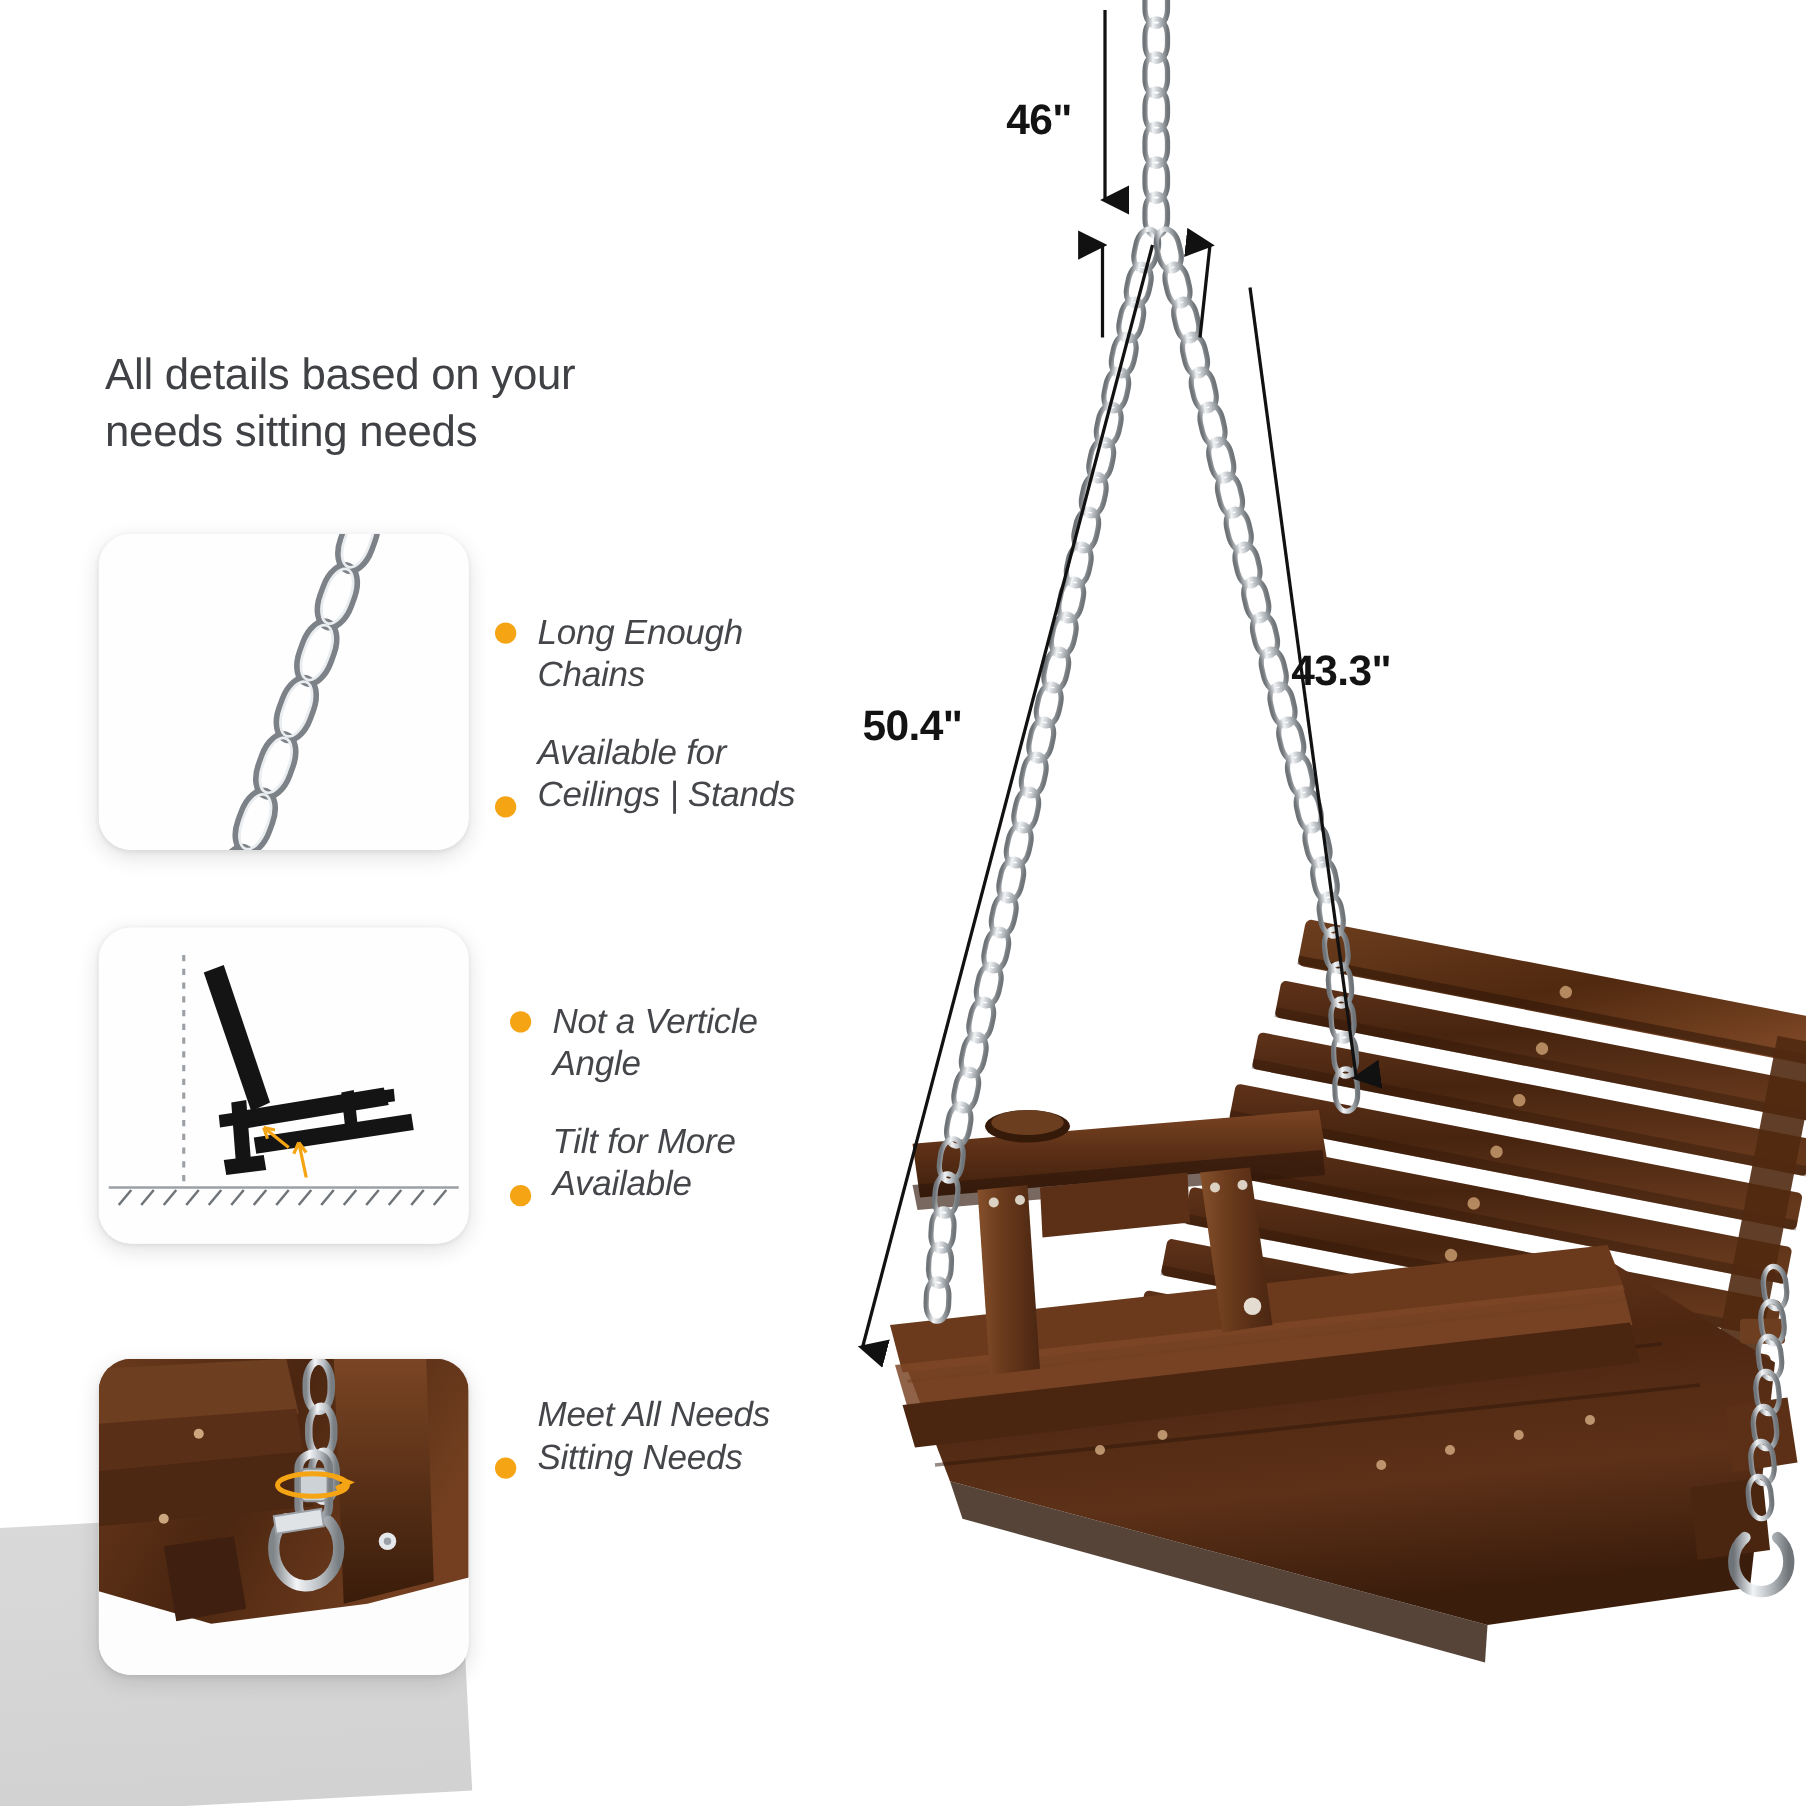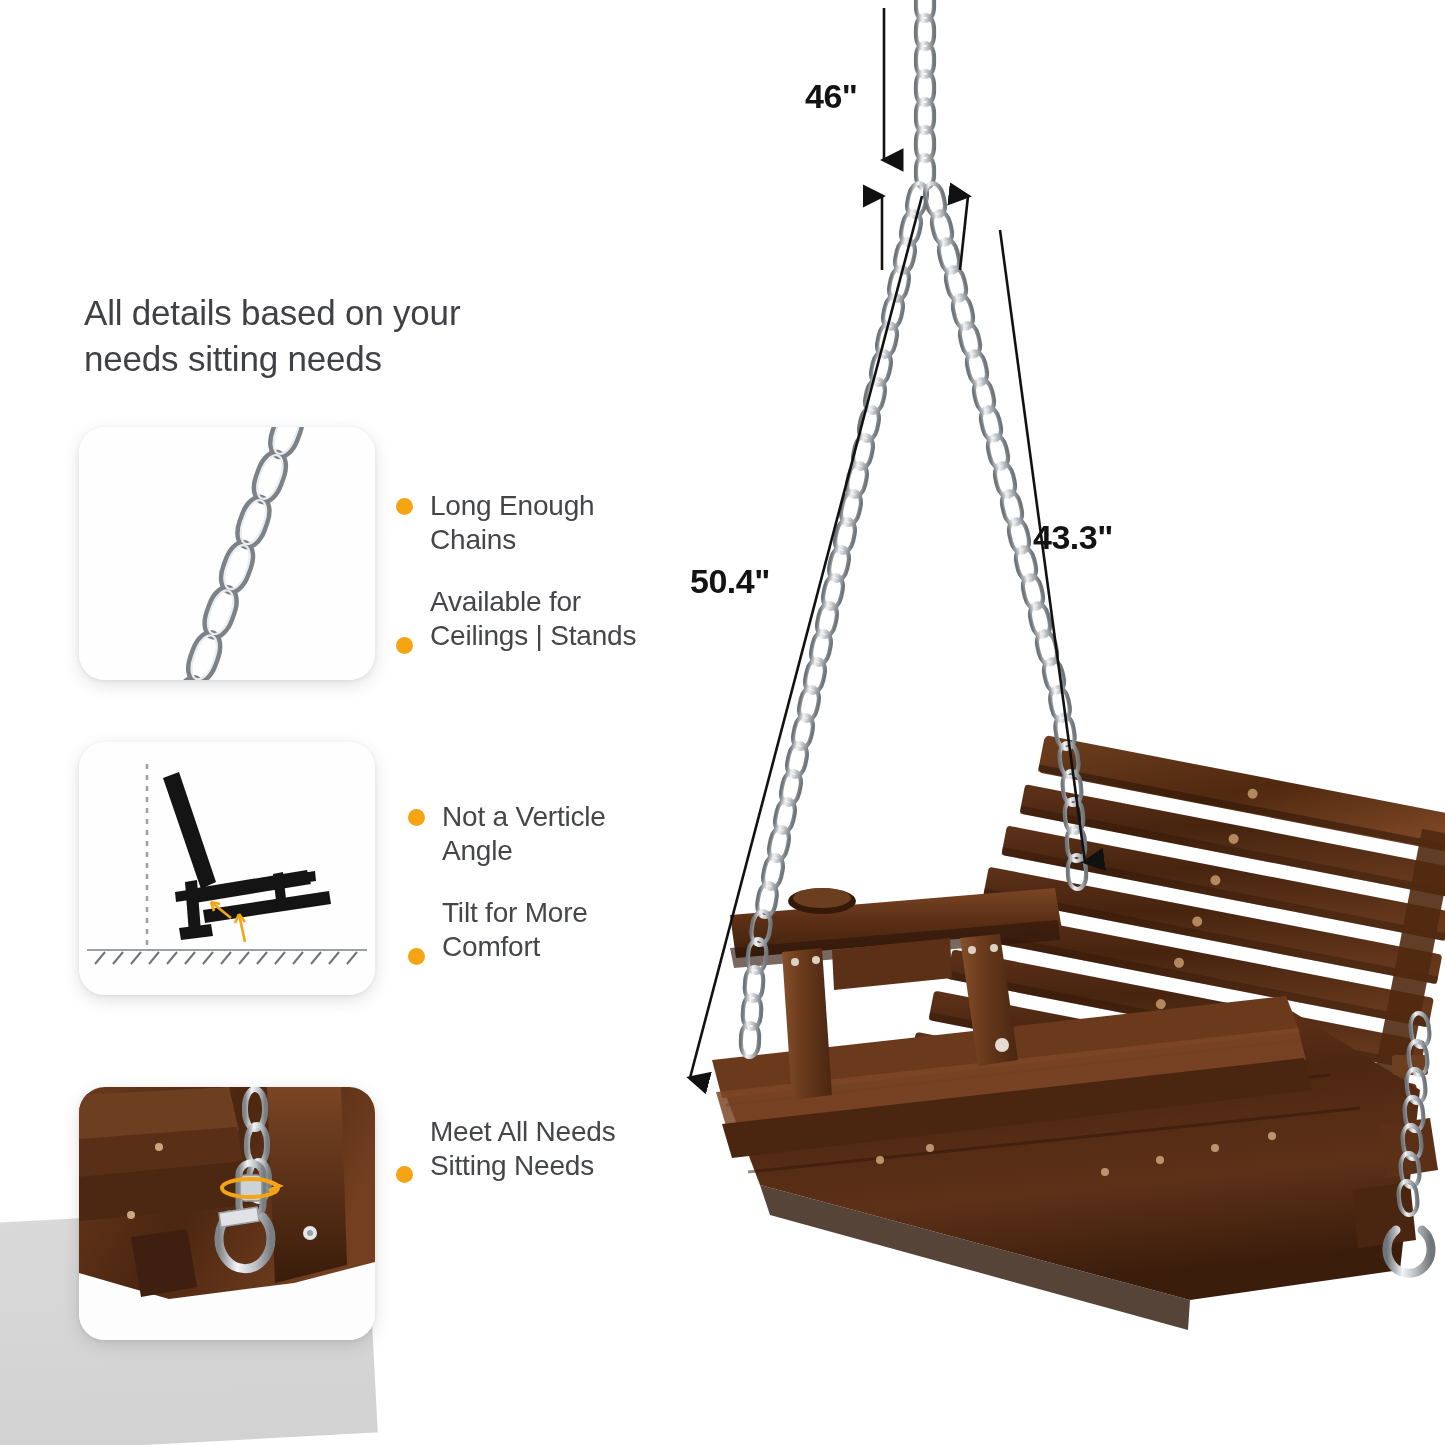--- a/index.html
+++ b/index.html
@@ -25,38 +25,38 @@
   }
 
   
   .headline{
     position:absolute;left:82px;top:108px;width:640px;
     font-size:53px;line-height:1.12;font-weight:700;color:#17181a;
     letter-spacing:-0.5px;z-index:6;
   }
   .headline .l2{display:block;}
   .subhead{
-    position:absolute;left:84px;top:255px;width:560px;
+    position:absolute;left:84px;top:242px;width:560px;
     font-size:35px;line-height:1.32;font-weight:400;color:#3f4145;
     letter-spacing:-0.2px;z-index:6;
   }
 
   
   .card{
     position:absolute;width:296px;height:253px;background:#fff;
     border-radius:26px;overflow:hidden;
     box-shadow:0 5px 18px rgba(0,0,0,0.12), 0 1px 4px rgba(0,0,0,0.07);
     z-index:5;
   }
   #card-1{left:79px;top:427px;}
   #card-2{left:79px;top:742px;}
   #card-3{left:79px;top:1087px;}
 
   
-  .bul-group{position:absolute;z-index:6;width:270px;}
+  .bul-group{position:absolute;z-index:6;width:270px;font-style:italic;}
   #bul-1{left:396px;top:489px;}
   #bul-2{left:408px;top:800px;}
   #bul-3{left:396px;top:1115px;}
   .bullet{display:flex;align-items:flex-start;margin-bottom:28px;}
   .bullet:last-child{margin-bottom:0;align-items:flex-end;}
   .dot{
     width:17px;height:17px;border-radius:50%;
     background:#F5A413;flex:0 0 17px;margin-top:9px;margin-right:17px;
   }
   .btxt{font-size:28px;line-height:1.22;color:#44464a;letter-spacing:-0.2px;}
@@ -483,21 +483,21 @@
     </div>
   </div>
 
   <div class="bul-group" id="bul-2">
     <div class="bullet">
       <span class="dot"></span>
       <span class="btxt">Not a Verticle Angle</span>
     </div>
     <div class="bullet">
       <span class="dot"></span>
-      <span class="btxt">Tilt for More Comfort</span>
+      <span class="btxt">Tilt for More Available</span>
     </div>
   </div>
 
   <div class="bul-group" id="bul-3">
     <div class="bullet">
       <span class="dot"></span>
       <span class="btxt">Meet All Needs Sitting Needs</span>
     </div>
   </div>
 

